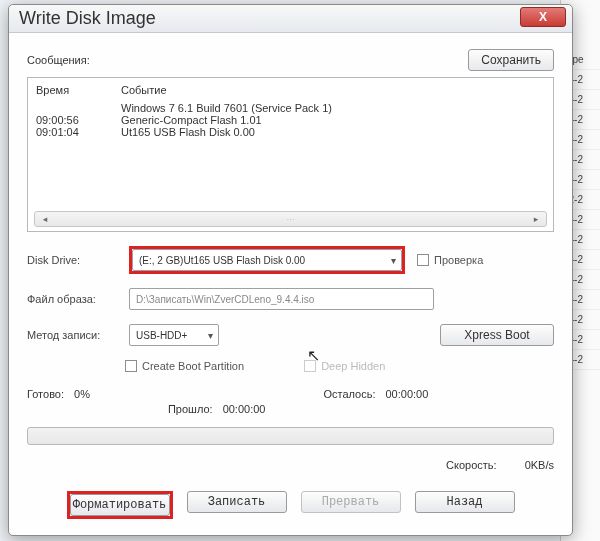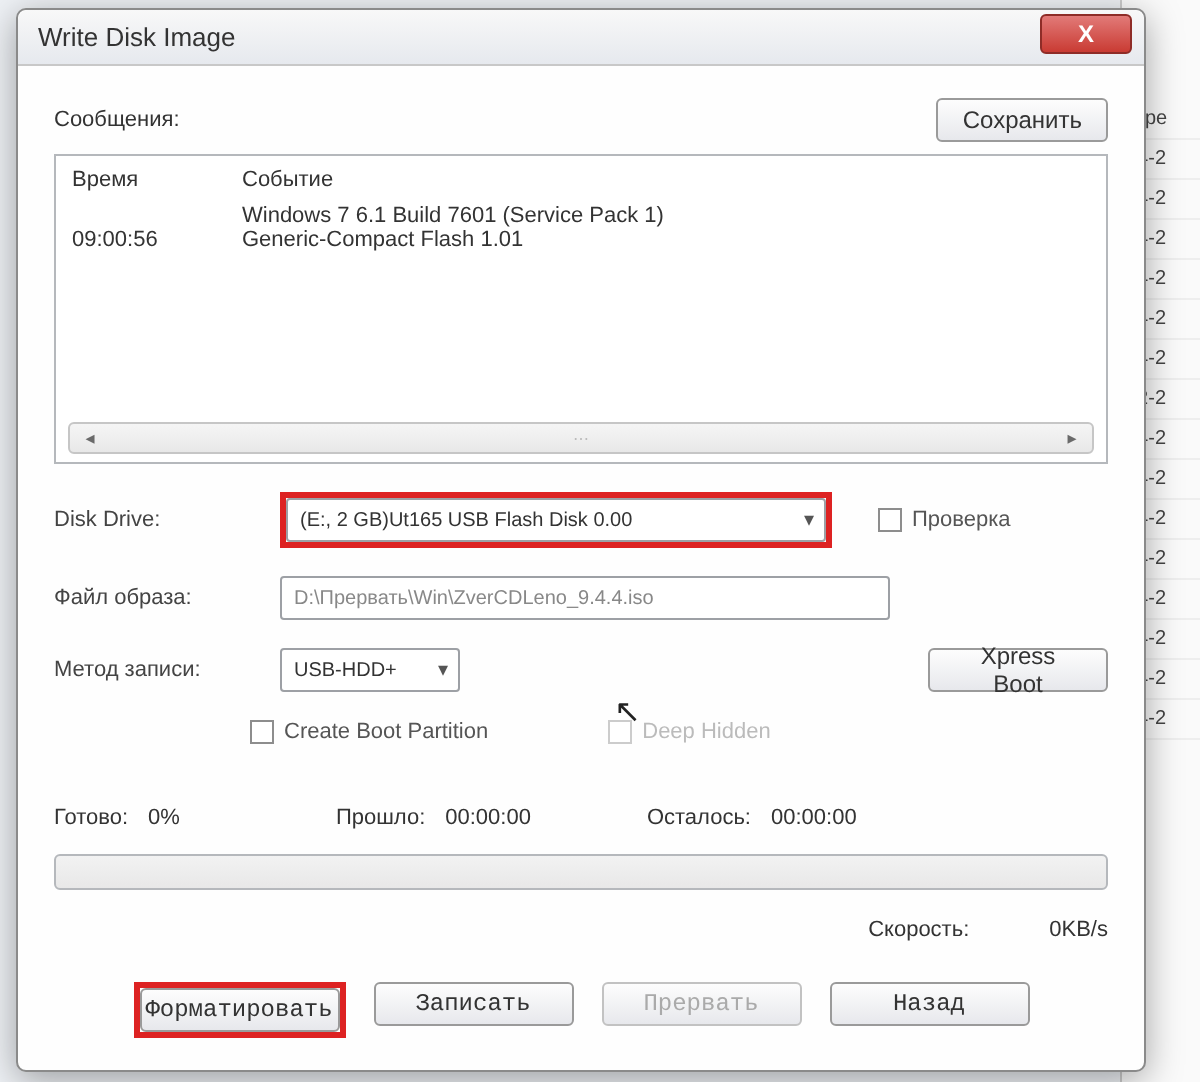--- a/index.html
+++ b/index.html
@@ -26,21 +26,21 @@
       display:flex; flex-direction:column;
     }
     .titlebar {
       height: 30px;
       background: linear-gradient(#f8f8f8,#e6e9ee);
       border-bottom:1px solid #c8c8c8;
       display:flex; align-items:center;
       border-radius:5px 5px 0 0;
       padding:0 0 0 10px;
     }
-    .titlebar-text { color:#333; font-size:13px; flex:1;}
+    .titlebar-text { color:#333; font-size:18px; flex:1;}
     .close-btn {
       width:46px; height:20px;
       background: linear-gradient(#e27a78,#c93b33);
       border:1px solid #8e2c27;
       border-radius:3px;
       color:#fff; font-weight:bold; font-size:12px;
       display:flex; align-items:center; justify-content:center;
       margin-right:6px; margin-top:-3px;
       cursor:pointer;
     }
@@ -64,44 +64,44 @@
     }
     .log-head { display:flex; font-weight:400; color:#333; margin-bottom:6px;}
     .col-time { width:85px;}
     .log-rows { }
     .log-row { display:flex; color:#333;}
     .hscroll { position:absolute; bottom:4px; left:6px; right:6px; height:16px;
       background:linear-gradient(#f5f5f5,#e8e8e8); border:1px solid #c6c6c6; border-radius:3px;
       display:flex; align-items:center; justify-content:space-between; padding:0 3px;}
     .harrow { width:14px; height:12px; display:flex; align-items:center; justify-content:center; color:#6a6a6a; font-size:9px;}
     .htrack { flex:1; text-align:center; color:#bbb; font-size:8px;}
-    .form-row { display:flex; align-items:center; gap:23px; margin-top:8px;}
+    .form-row { display:flex; align-items:center; gap:12px; margin-top:8px;}
     .form-label { width:90px; color:#444;}
     .select, .textfield {
       height:22px; border:1px solid #9da0a5; background:#fff; padding:0 6px;
       font-size:10px; color:#333; display:flex; align-items:center; border-radius:2px;
     }
     .select { position:relative; padding-right:18px; cursor:pointer;}
     .select::after { content:"▾"; position:absolute; right:5px; color:#555; font-size:10px;}
     .drive-select { width:270px;}
     .file-field { width:305px; color:#888;}
     .method-select { width:90px;}
     .checkbox { display:inline-flex; align-items:center; gap:5px; cursor:pointer; color:#555;}
     .checkbox.disabled { color:#bbb; cursor:default;}
     .cb-box { width:12px; height:12px; border:1px solid #8d8d8d; background:#fff;}
     .checkbox.disabled .cb-box { border-color:#ccc;}
     .red-box-tight { border:3px solid #d22; display:inline-block;}
     .status-row { display:flex; gap:18px; color:#333; margin-top:10px;}
-    .status-block { display:flex; gap:10px;align-items:flex-end;}
+    .status-block { display:flex; gap:10px;}
     .progress {
       height:18px; margin-top:6px;
       background:linear-gradient(#f2f2f2,#e8e8e8);
       border:1px solid #b5b8bc; border-radius:3px;
     }
-    .speed-row { display:flex; justify-content:flex-end; gap:40px; color:#333; margin-top:8px;}
+    .speed-row { display:flex; justify-content:flex-end; gap:28px; color:#333; margin-top:8px;}
     .btn-row { display:flex; gap:14px; justify-content:center; margin-top:14px;}
     .btn-row .btn { width:100px;font-family:Liberation Mono, monospace;}
     .cursor { position:absolute; left:307px; top:346px; font-size:16px; color:#222; pointer-events:none;}
   </style>
 </head>
 <body>
 
 <div class="bg-window">
   <div>/Вре</div>
     <div>04-2</div>
@@ -142,20 +142,24 @@
       </div>
       <div class="log-rows">
         <div class="log-row">
             <div class="col-time"></div>
             <div>Windows 7 6.1 Build 7601 (Service Pack 1)</div>
           </div>
         <div class="log-row">
             <div class="col-time">09:00:56</div>
             <div>Generic-Compact Flash  1.01</div>
           </div>
+        <div class="log-row">
+            <div class="col-time">09:01:04</div>
+            <div>Ut165   USB Flash Disk  0.00</div>
+          </div>
       </div>
       <div class="hscroll">
         <span class="harrow">◂</span>
         <span class="htrack">⋯</span>
         <span class="harrow">▸</span>
       </div>
     </div>
 
     <div class="form-row">
       <span class="form-label">Disk Drive:</span>
@@ -166,31 +170,31 @@
       </span>
       <label class="checkbox">
         <span class="cb-box"></span>
         <span>Проверка</span>
       </label>
     </div>
 
     <div class="form-row">
       <span class="form-label">Файл образа:</span>
       <div class="textfield file-field">
-        <span>D:\Прервать\Win\ZverCDLeno_9.4.4.iso</span>
+        <span>D:\Записать\Win\ZverCDLeno_9.4.4.iso</span>
       </div>
     </div>
 
     <div class="form-row">
       <span class="form-label">Метод записи:</span>
       <div class="select method-select">
         <span>USB-HDD+</span>
       </div>
       <span style="flex:1"></span>
-      <button class="btn" style="width:90px">Xpress Boot</button>
+      <button class="btn" style="width:114px">Xpress Boot</button>
     </div>
 
     <div class="form-row" style="padding-left:98px; gap:60px;">
       <label class="checkbox">
         <span class="cb-box"></span>
         <span>Create Boot Partition</span>
       </label>
       <label class="checkbox disabled">
         <span class="cb-box"></span>
         <span>Deep Hidden</span>

